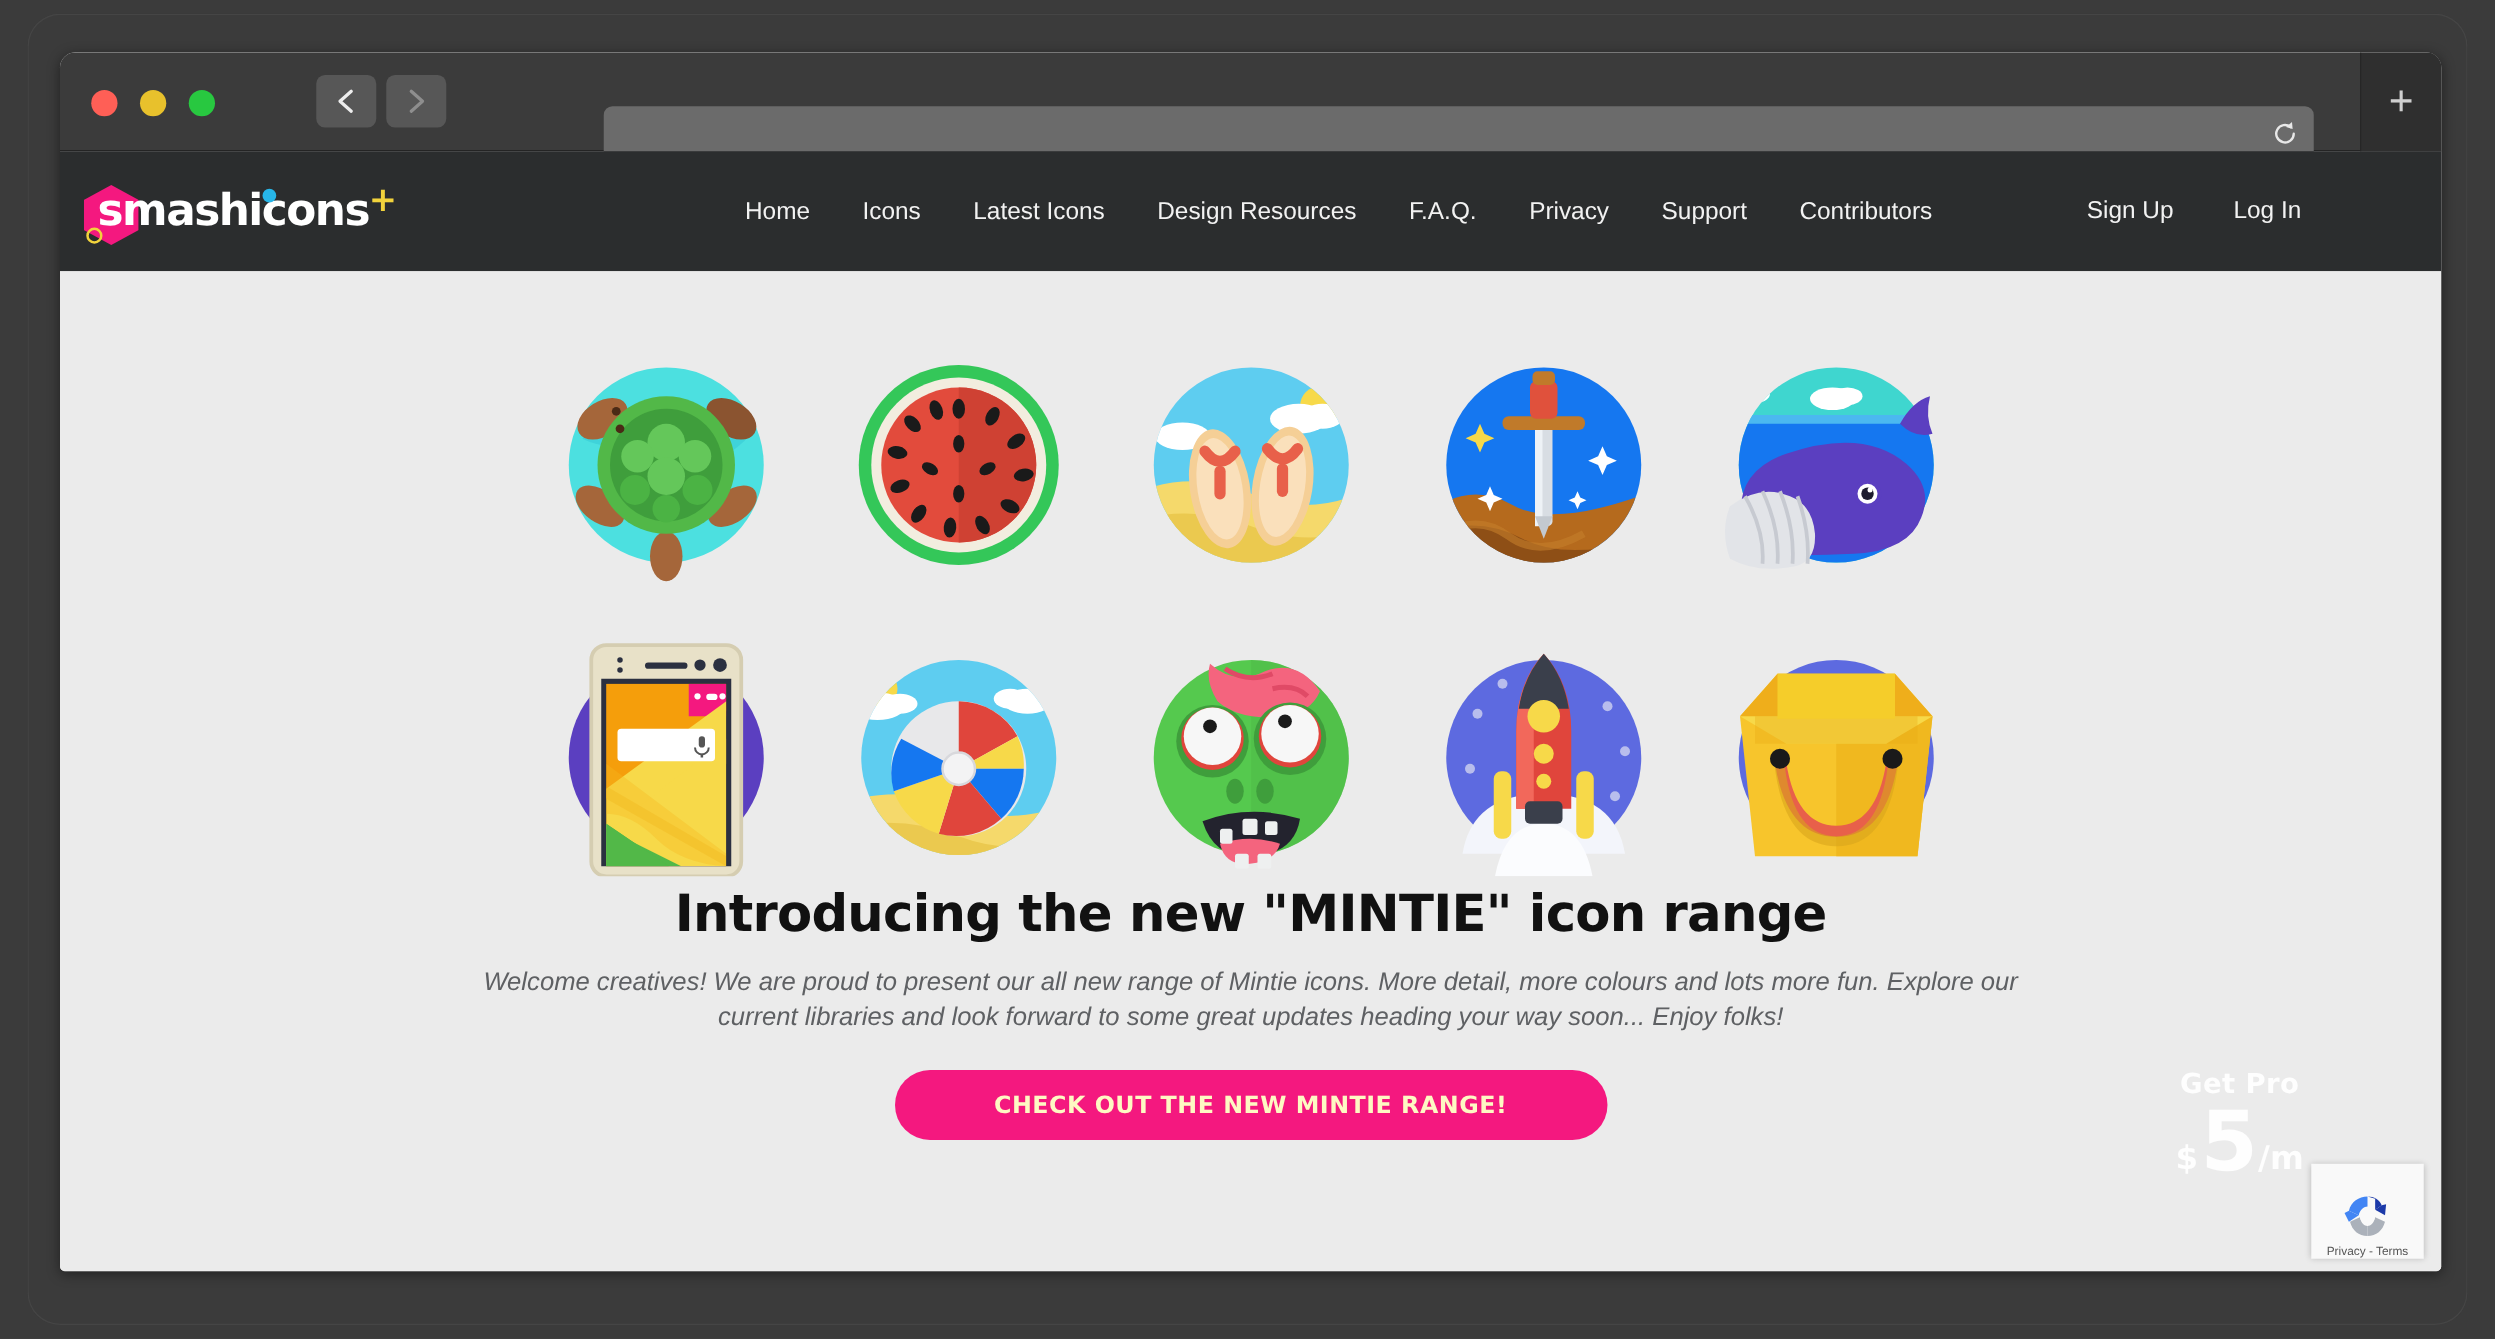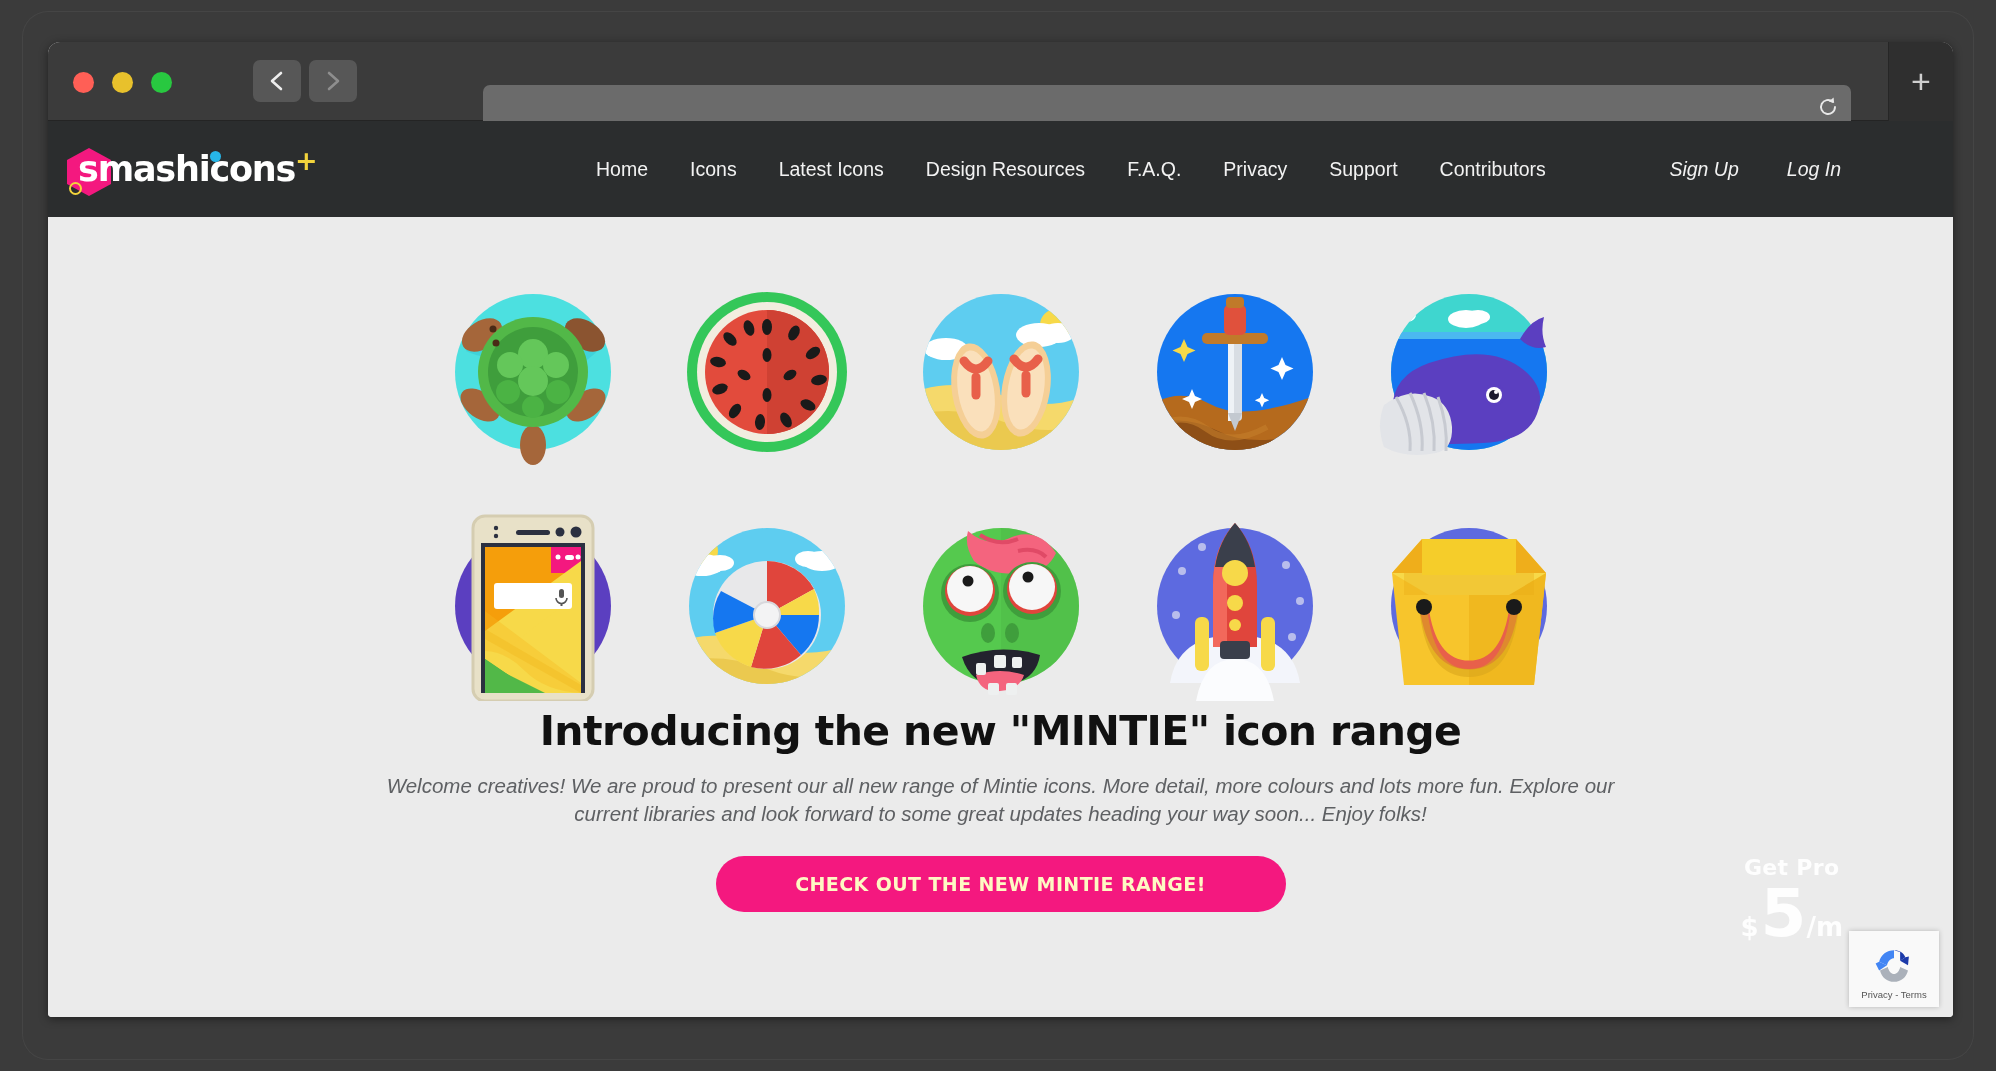--- a/index.html
+++ b/index.html
@@ -161,21 +161,21 @@
     font-size: 19.5px;
     padding: 0 21px;
     white-space: nowrap;
     text-decoration: none;
     cursor: pointer;
   }
 
   #auth-nav {
     position: absolute; right: 88px; top: 50%;
     transform: translateY(-50%);
-    display: flex; align-items: flex-start; font-style: italic;
+    display: flex; align-items: flex-start;
   }
   #auth-nav .nav-link { padding: 0 24px; }
 
   
   #page {
     position: relative;
     height: 800px;
     background: #ebebeb;
     overflow: hidden;
   }
@@ -245,21 +245,21 @@
   #getpro-per { font-size: 26px; margin-bottom: 5px; }
 
   
   #recaptcha {
     position: absolute;
     right: 14px; bottom: 10px;
     width: 90px; height: 76px;
     background: #f9f9f9;
     box-shadow: 0 0 5px rgba(0,0,0,.22);
     display: flex; flex-direction: column;
-    align-items: center; justify-content: center;
+    align-items: center; justify-content: flex-end;
     padding-top: 7px;
   }
   #recaptcha-logo { width: 42px; height: 42px; }
   #recaptcha-links {
     font-size: 9.5px; color: #555;
     margin-top: 2px; white-space: nowrap;
   }
 </style>
 </head>
 <body>

